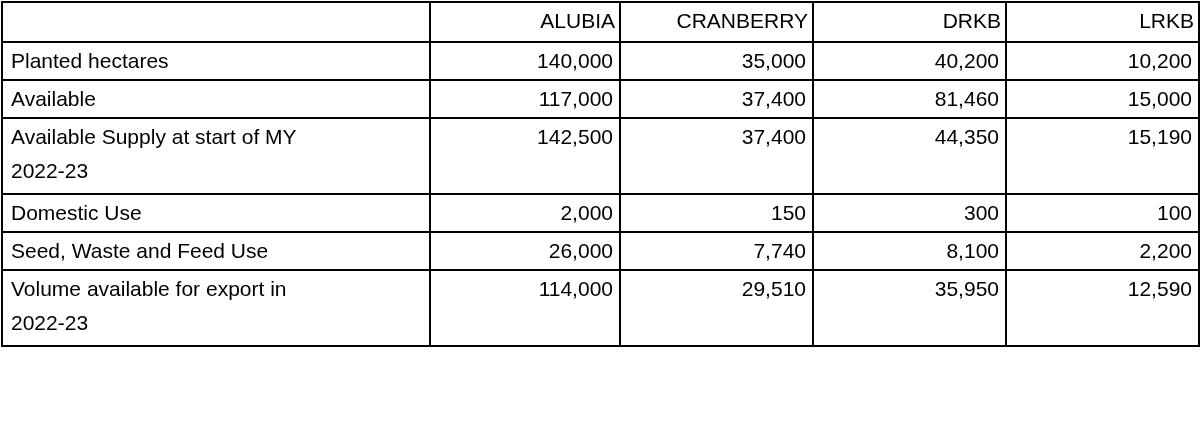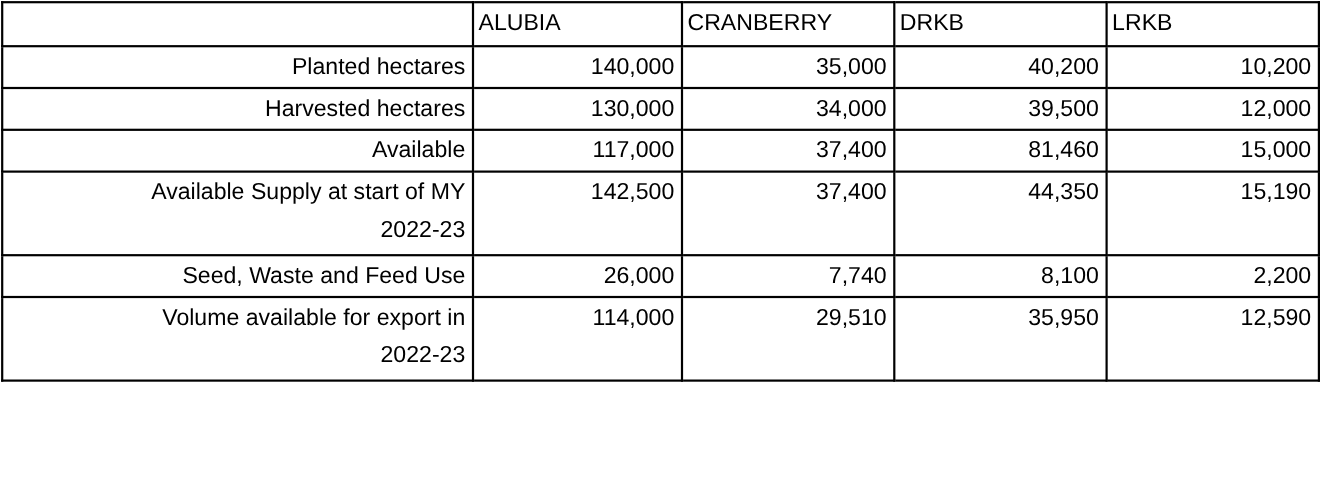--- a/index.html
+++ b/index.html
@@ -32,26 +32,26 @@
     border: 2px solid #000000;
     font-size: 21px;
     line-height: 34px;
     vertical-align: top;
     padding: 1px 6px 1px 8px;
     overflow: hidden;
     white-space: pre-line;
   }
   table.data-table thead th {
     font-weight: normal;
-    text-align: left;
+    text-align: right;
     height: 36px;
     padding: 1px 4px;
   }
   table.data-table td.row-label {
-    text-align: right;
+    text-align: left;
     height: 34px;
   }
   table.data-table td.num {
     text-align: right;
   }
   table.data-table tr.tall td {
     height: 72px;
   }
   
   table.data-table {
@@ -80,40 +80,40 @@
   </thead>
   <tbody>
       <tr>
         <td class="row-label">Planted hectares</td>
         <td class="num">140,000</td>
         <td class="num">35,000</td>
         <td class="num">40,200</td>
         <td class="num">10,200</td>
       </tr>
       <tr>
-        <td class="row-label">Harvested hectares</td>
-        <td class="num">130,000</td>
-        <td class="num">34,000</td>
-        <td class="num">39,500</td>
-        <td class="num">12,000</td>
-      </tr>
-      <tr>
         <td class="row-label">Available</td>
         <td class="num">117,000</td>
         <td class="num">37,400</td>
         <td class="num">81,460</td>
         <td class="num">15,000</td>
       </tr>
       <tr class="tall">
         <td class="row-label">Available Supply at start of MY
 2022-23</td>
         <td class="num">142,500</td>
         <td class="num">37,400</td>
         <td class="num">44,350</td>
         <td class="num">15,190</td>
+      </tr>
+      <tr>
+        <td class="row-label">Domestic Use</td>
+        <td class="num">2,000</td>
+        <td class="num">150</td>
+        <td class="num">300</td>
+        <td class="num">100</td>
       </tr>
       <tr>
         <td class="row-label">Seed, Waste and Feed Use</td>
         <td class="num">26,000</td>
         <td class="num">7,740</td>
         <td class="num">8,100</td>
         <td class="num">2,200</td>
       </tr>
       <tr class="tall">
         <td class="row-label">Volume available for export in

